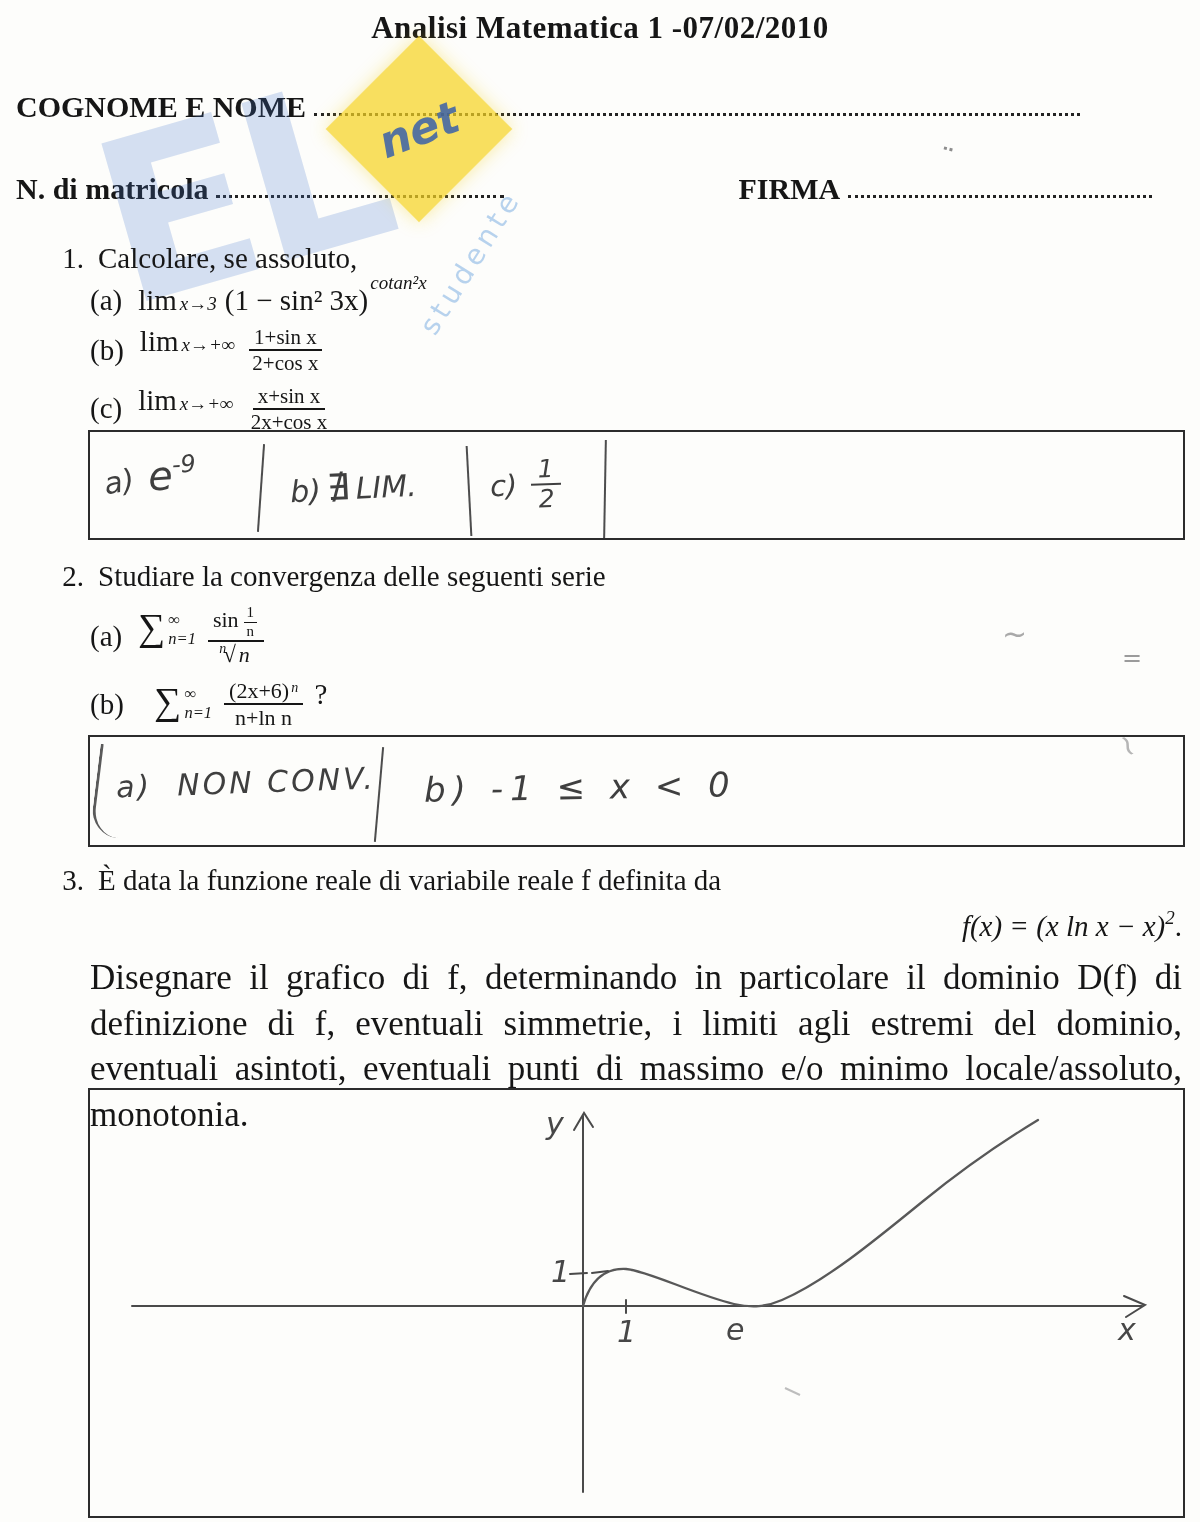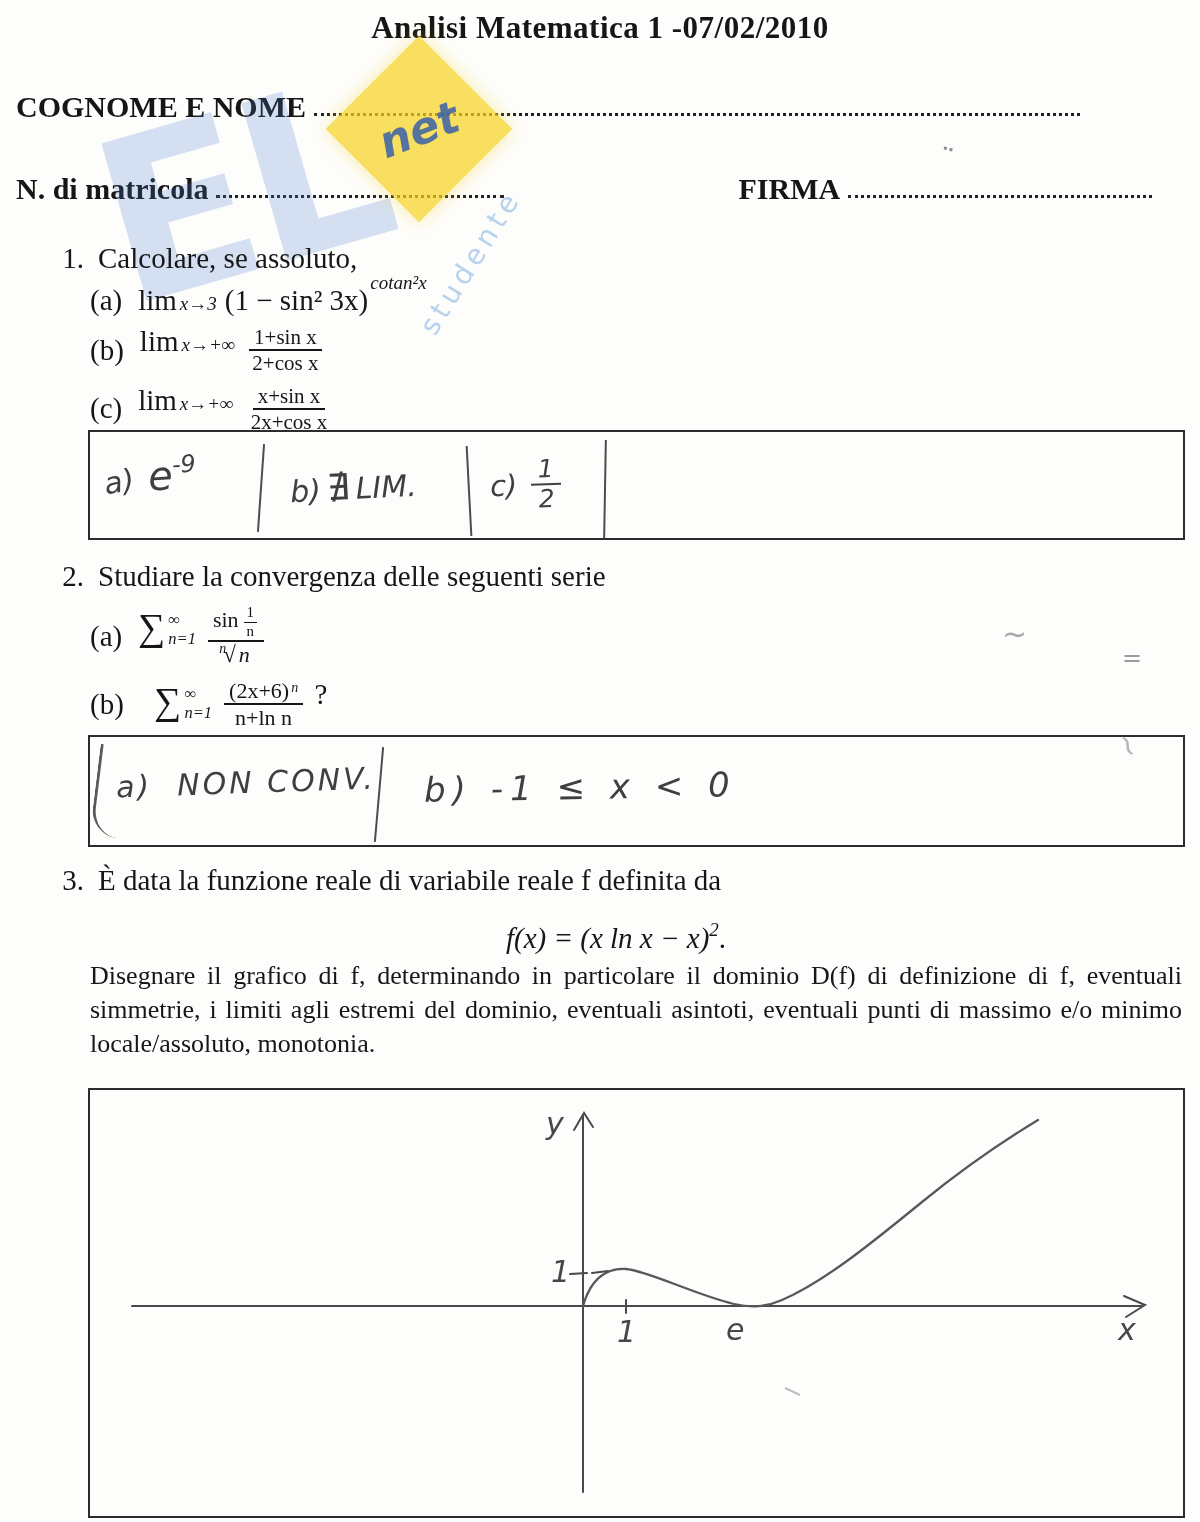--- a/index.html
+++ b/index.html
@@ -54,23 +54,23 @@
   .frac.tiny{font-size:15px;margin:0 2px 0 5px;vertical-align:middle}
   .frac.tiny .fnum{border-bottom:1.5px solid #161616;padding:0 3px}
 
   .sig{font-size:38px;position:relative;top:1px}
   .sigss{display:inline-flex;flex-direction:column;align-items:flex-start;font-size:16.5px;
          line-height:1.12;font-style:italic;margin:0 8px 0 3px;position:relative;top:7px}
   .ridx{font-size:14px;position:relative;top:-9px;margin-right:-3px}
   .rsign{font-size:23px}
   .rarg{border-top:2px solid #161616;padding:0 3px}
 
-  .formula{margin-top:24px;text-align:center;font-size:29px}
+  .formula{margin-top:12px;text-align:right;font-size:29px}
   .fexp{font-size:19px;position:relative;top:-12px;font-style:italic}
-  .para{margin-top:4px;padding-left:40px;font-size:26px;line-height:1.3;text-align:justify}
+  .para{margin-top:12px;padding-left:40px;font-size:35px;line-height:1.3;text-align:justify}
 
   
   .ansbox{position:absolute;left:88px;width:1097px;border:2px solid #2c2c2c;background:transparent;z-index:2}
   .box1{top:430px;height:110px}
   .box2{top:735px;height:112px}
   .hand{position:absolute;font-family:"DejaVu Sans",sans-serif;font-style:italic;color:#3f3f3f;white-space:nowrap}
   .hdiv{position:absolute;width:2px;background:#4d4d4d}
   .d1{left:170px;top:12px;height:88px;transform:rotate(4deg)}
   .d2{left:378px;top:14px;height:90px;transform:rotate(-3deg)}
   .d3{left:514px;top:8px;height:98px;transform:rotate(1deg)}

